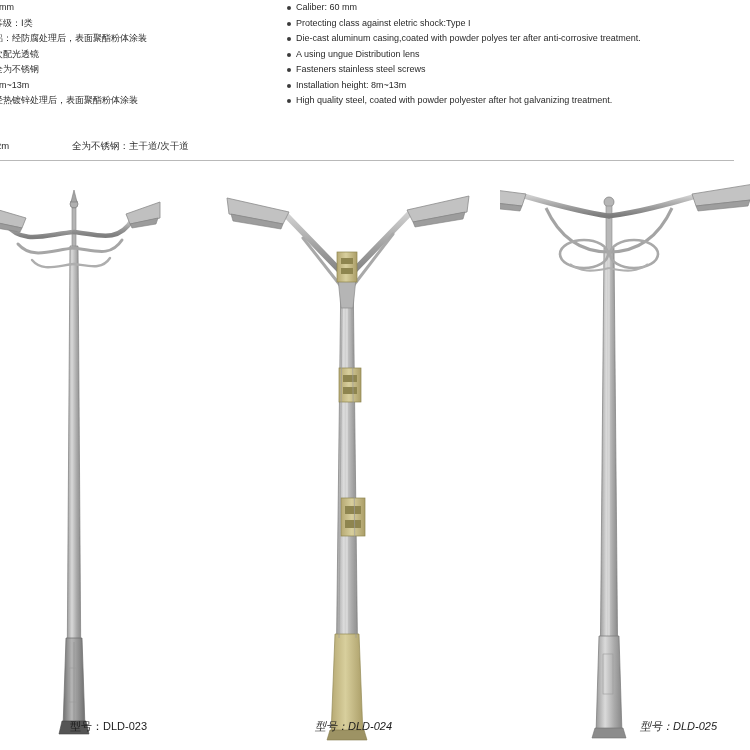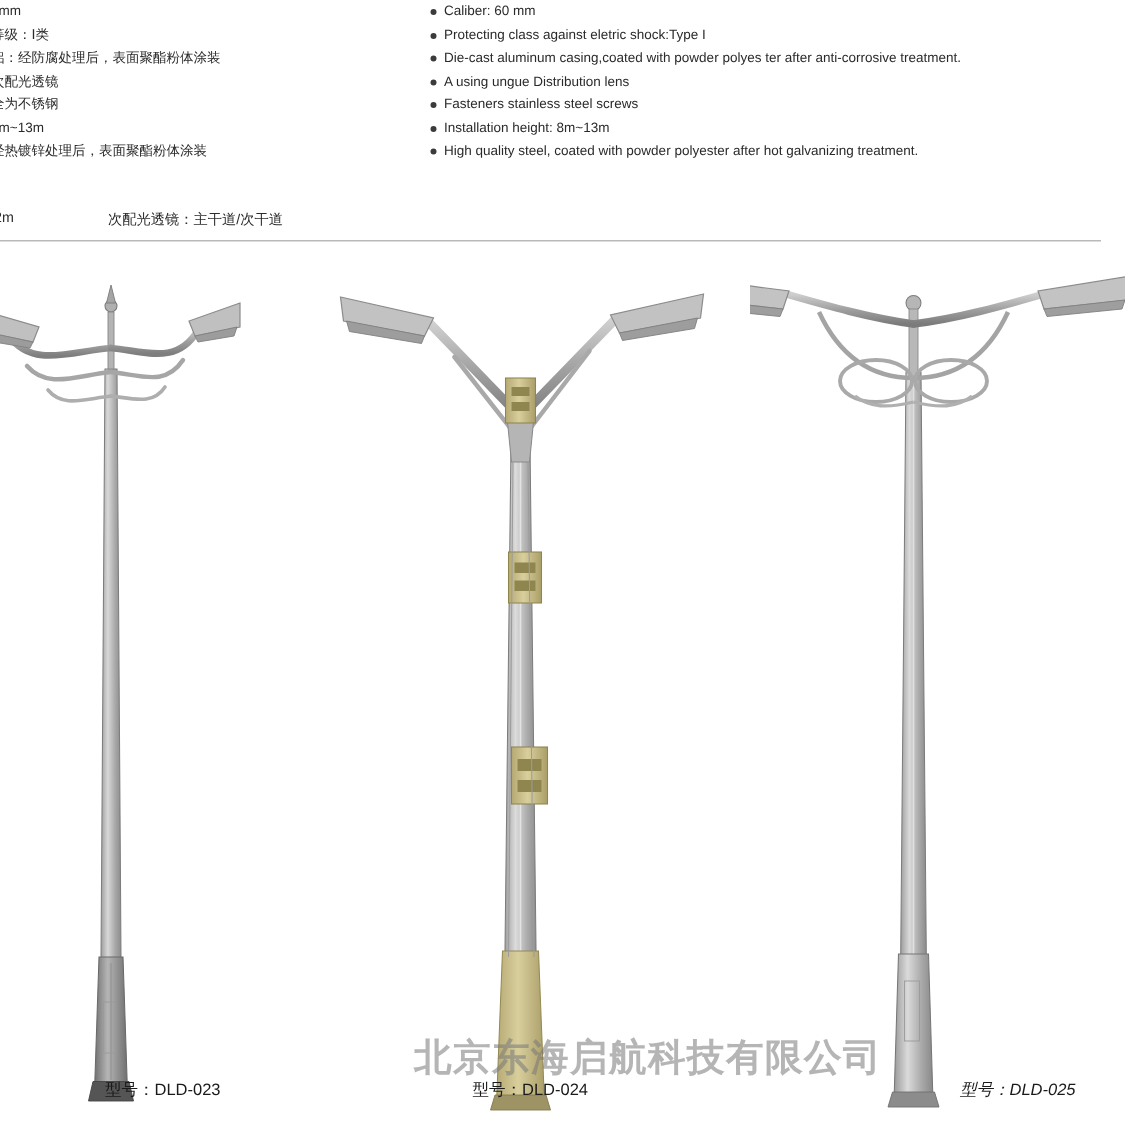--- a/index.html
+++ b/index.html
@@ -44,21 +44,21 @@
     position:absolute;left:0;top:22px;width:734px;height:1px;
     background:#b9b9b9;
   }
 
   
   .lamps{
     position:absolute;left:0;top:168px;width:750px;height:582px;
   }
   .lamp{position:absolute;top:0;width:250px;height:582px;}
   .lamp-1{left:-8px;}
-  .lamp-2{left:225px;}
+  .lamp-2{left:225px;font-style:italic;}
   .lamp-3{left:500px;}
 
   .model-label{
     position:absolute;bottom:16px;
     font-size:11px;color:#1a1a1a;white-space:nowrap;
   }
   .lamp-1 .model-label{left:78px;}
   .lamp-2 .model-label{left:90px;}
   .lamp-3 .model-label{left:140px;font-style:italic;}
 
@@ -97,21 +97,21 @@
       <div class="spec-line bullet">Die-cast aluminum casing,coated with powder polyes ter after anti-corrosive treatment.</div>
       <div class="spec-line bullet">A using ungue Distribution lens</div>
       <div class="spec-line bullet">Fasteners stainless steel screws</div>
       <div class="spec-line bullet">Installation height: 8m~13m</div>
       <div class="spec-line bullet">High quality steel, coated with powder polyester after hot galvanizing treatment.</div>
     </div>
   </div>
 
   <div class="note-row">
     <div class="note-left">2m</div>
-    <div class="note-range">次配光透镜：主干道/次干道</div>
+    <div class="note-range">全为不锈钢：主干道/次干道</div>
     <div class="rule"></div>
   </div>
 
   <div class="lamps">
 
     <div class="lamp lamp-1">
       <svg width="250" height="582" viewBox="0 0 250 582">
         <defs>
           <linearGradient id="poleG1" x1="0" y1="0" x2="1" y2="0">
             <stop offset="0%" stop-color="#9a9a9a"></stop>
@@ -269,15 +269,14 @@
         </g>
         <g>
           <polygon points="254,16 192,26 196,38 252,32" fill="#c3c3c3" stroke="#8b8b8b" stroke-width="0.8"></polygon>
           <polygon points="250,32 196,38 198,43 248,38" fill="#9e9e9e" stroke="#808080" stroke-width="0.6"></polygon>
         </g>
       </svg>
       <div class="model-label">型号：DLD-025</div>
     </div>
   </div>
 
-  <div class="watermark">北京东海启航科技有限公司</div>
 
 </div>
 
 </body></html>

